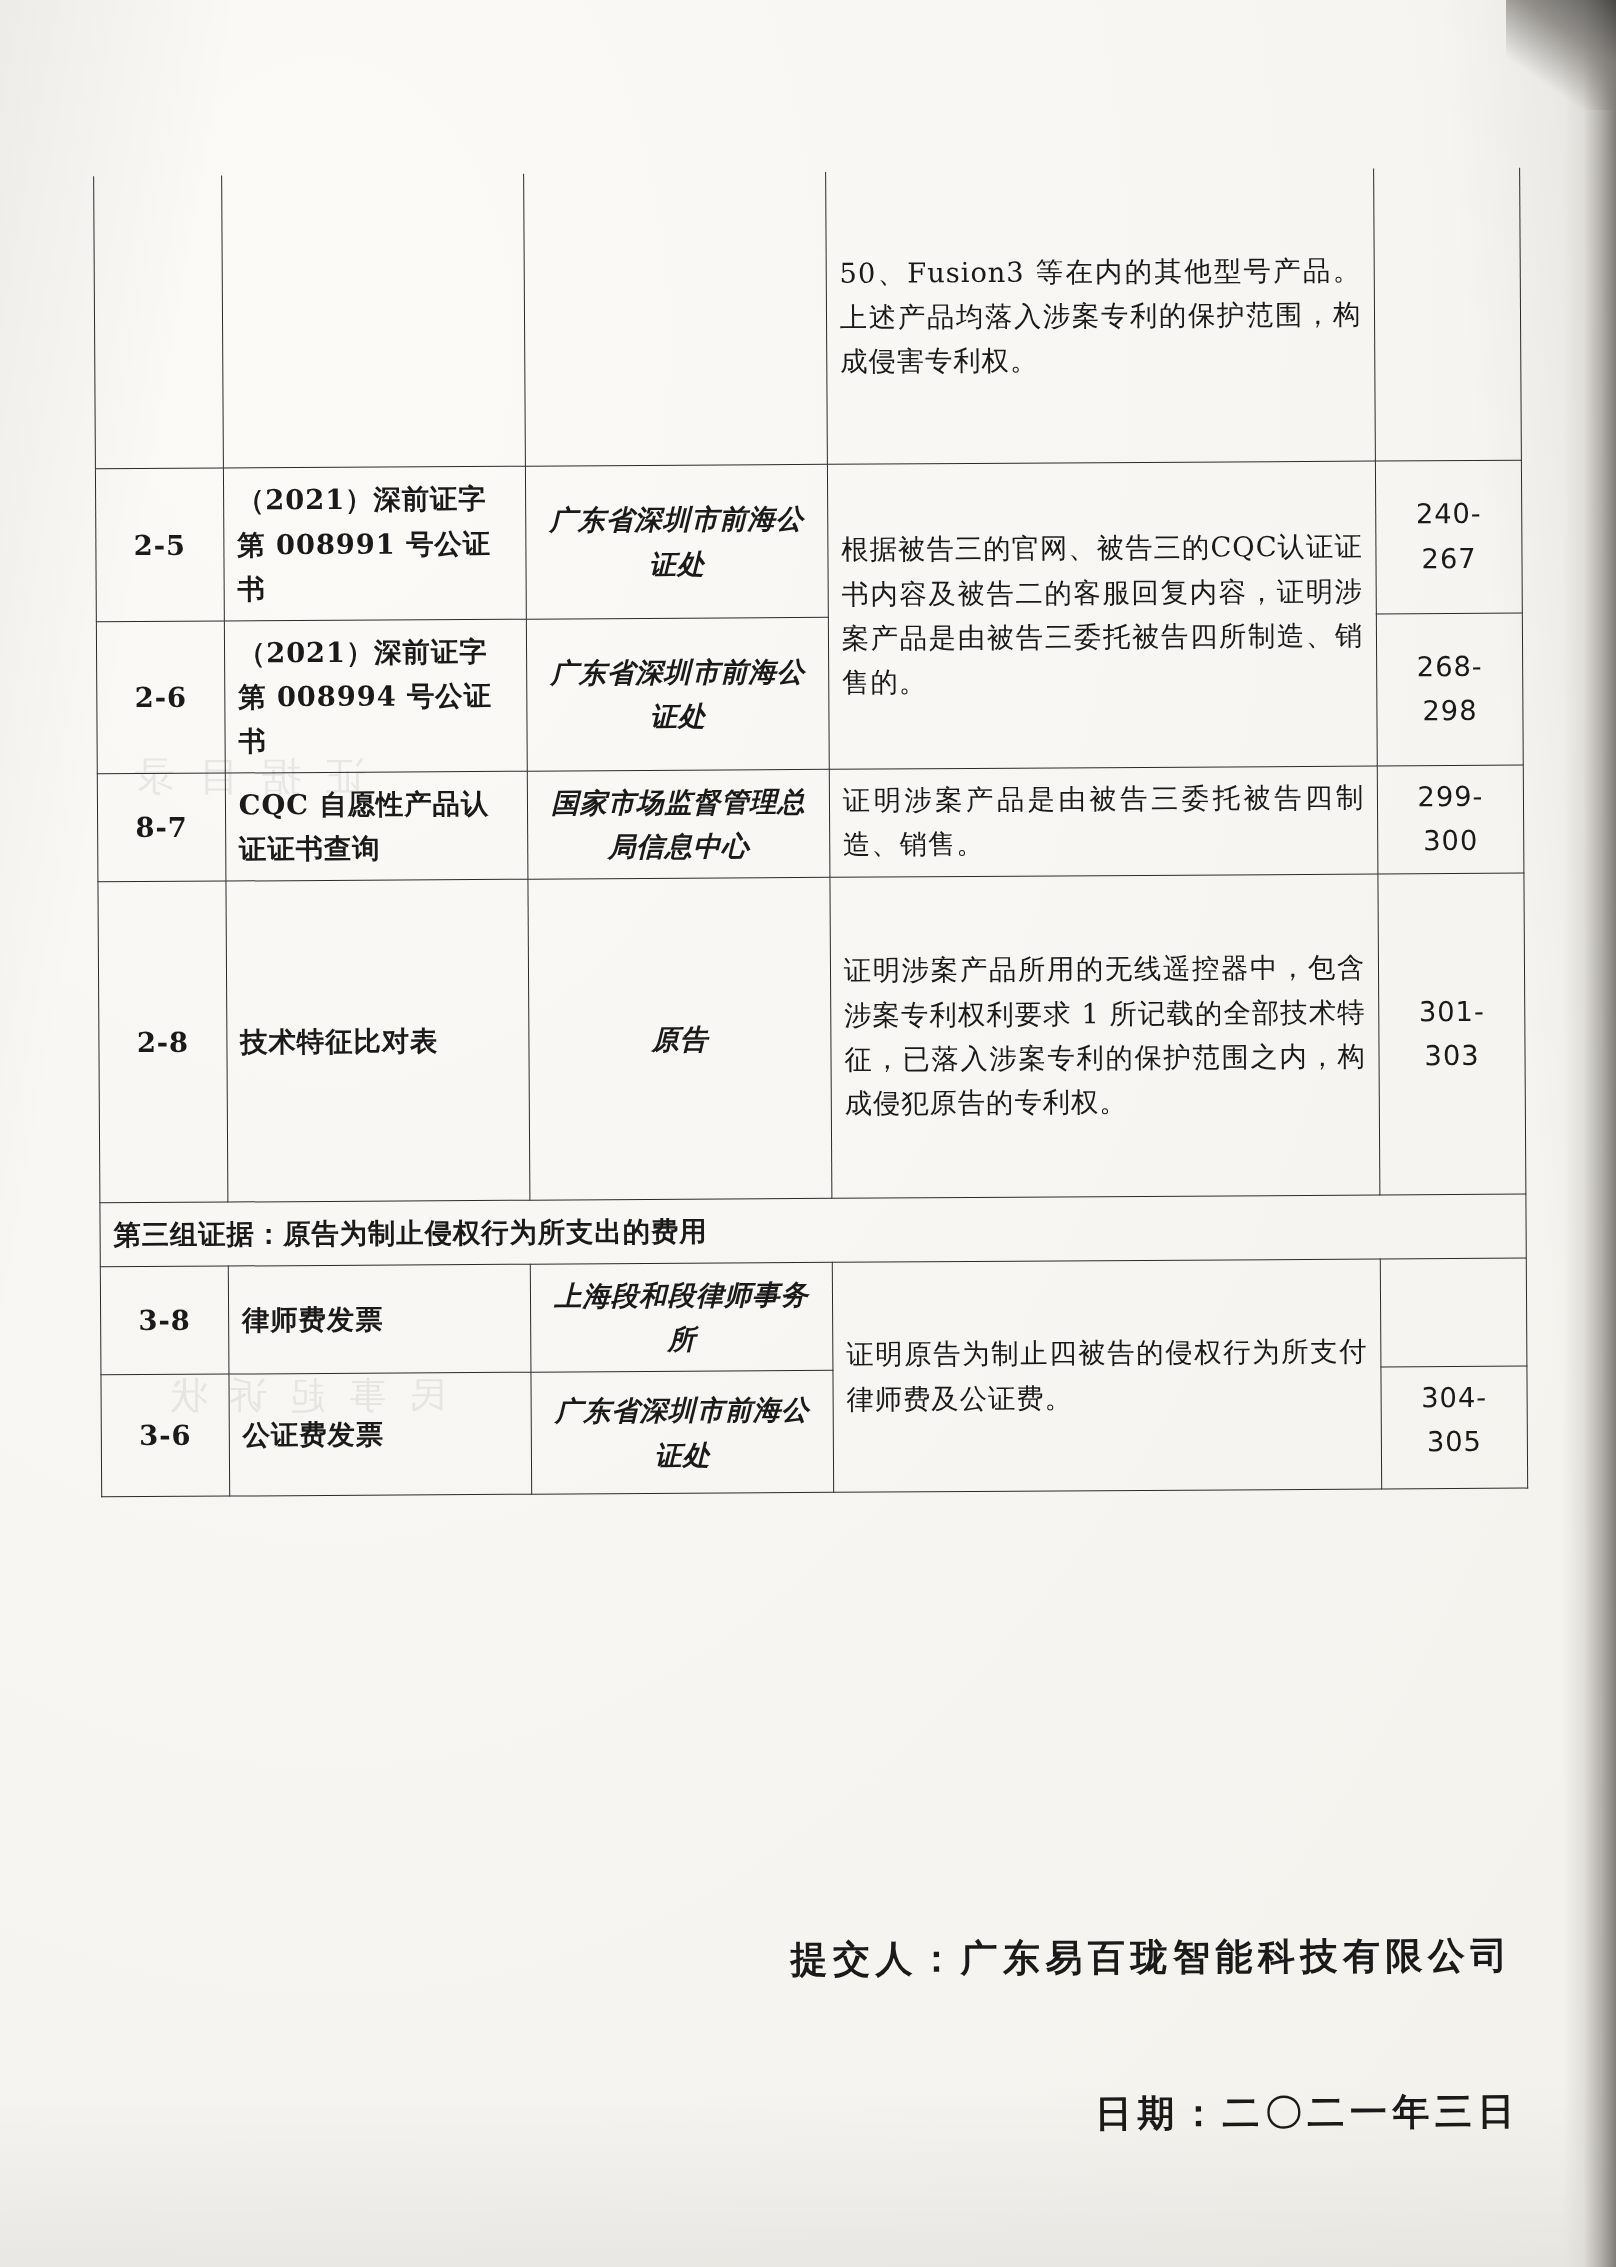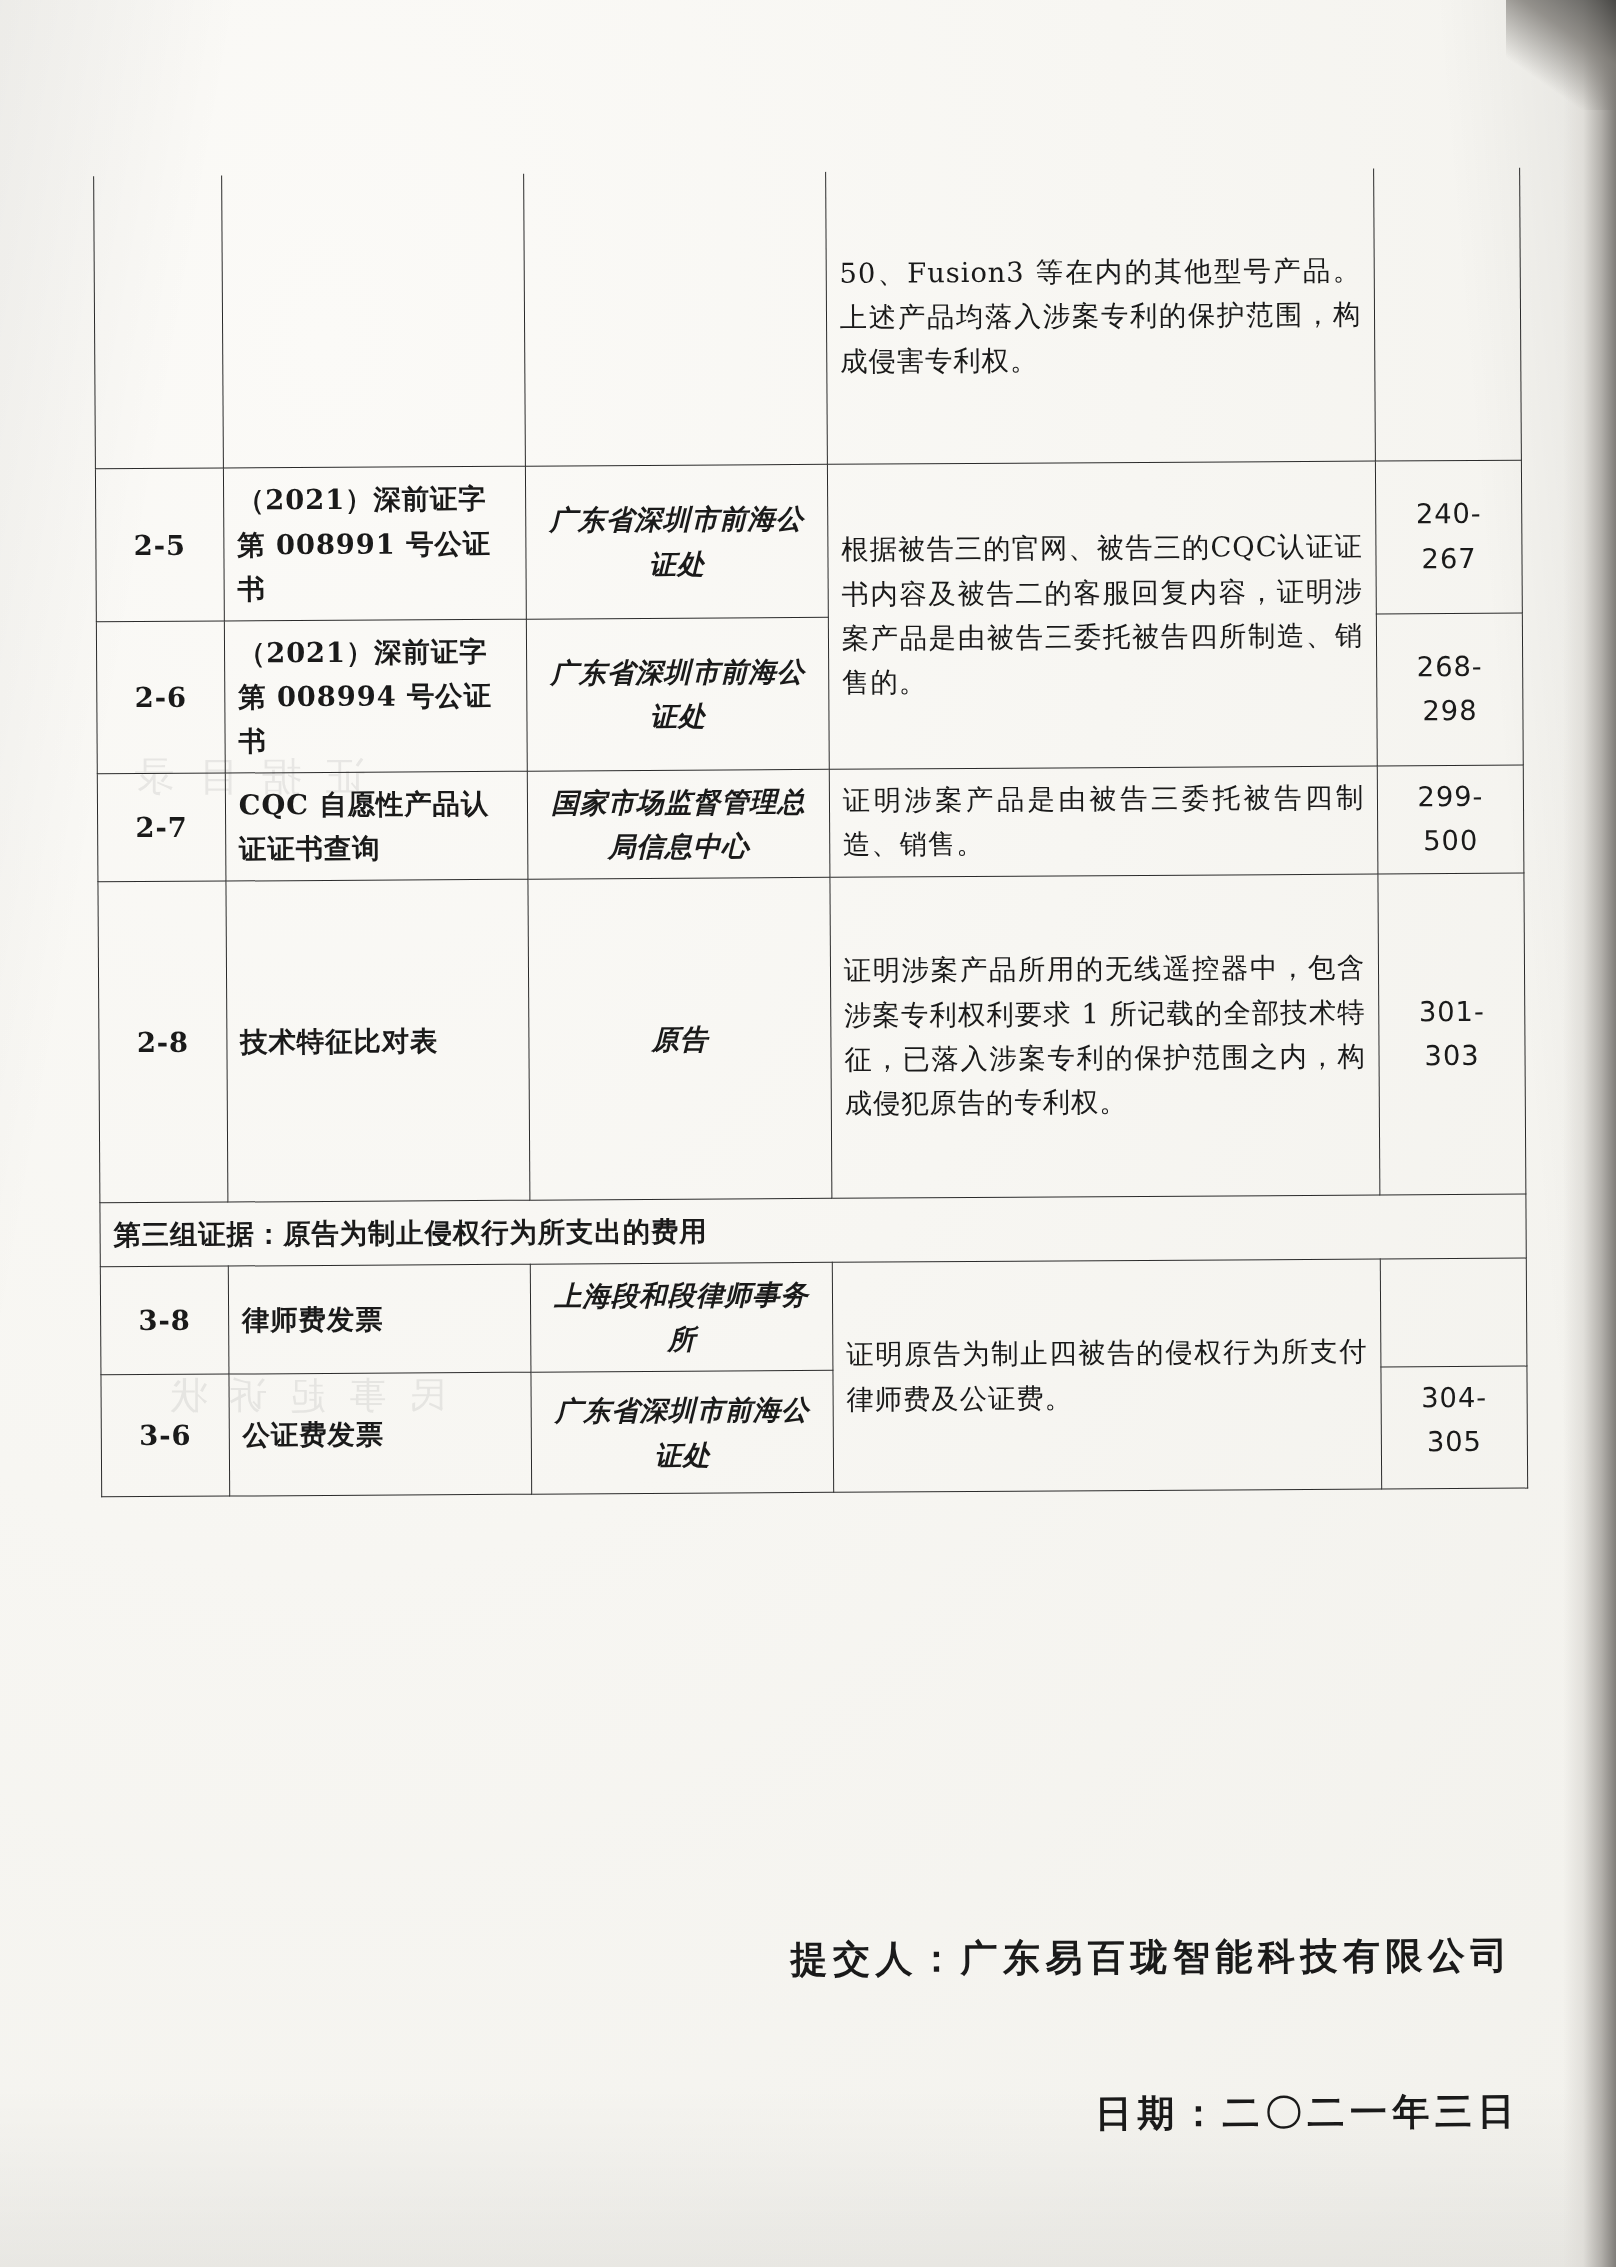--- a/index.html
+++ b/index.html
@@ -201,25 +201,25 @@
         </tr>
 
         <tr>
           <td class="cell-no">2-6</td>
           <td class="cell-name">（2021）深前证字第 008994 号公证书</td>
           <td class="cell-src">广东省深圳市前海公证处</td>
           <td class="cell-pg">268-298</td>
         </tr>
 
         <tr>
-          <td class="cell-no">2-7</td>
+          <td class="cell-no">8-7</td>
           <td class="cell-name">CQC 自愿性产品认证证书查询</td>
           <td class="cell-src">国家市场监督管理总局信息中心</td>
           <td class="cell-proof">证明涉案产品是由被告三委托被告四制造、销售。</td>
-          <td class="cell-pg">299-500</td>
+          <td class="cell-pg">299-300</td>
         </tr>
 
         <tr>
           <td class="cell-no">2-8</td>
           <td class="cell-name">技术特征比对表</td>
           <td class="cell-src">原告</td>
           <td class="cell-proof cell-top" style="height:302px;">证明涉案产品所用的无线遥控器中，包含涉案专利权利要求 1 所记载的全部技术特征，已落入涉案专利的保护范围之内，构成侵犯原告的专利权。</td>
           <td class="cell-pg">301-303</td>
         </tr>
 

